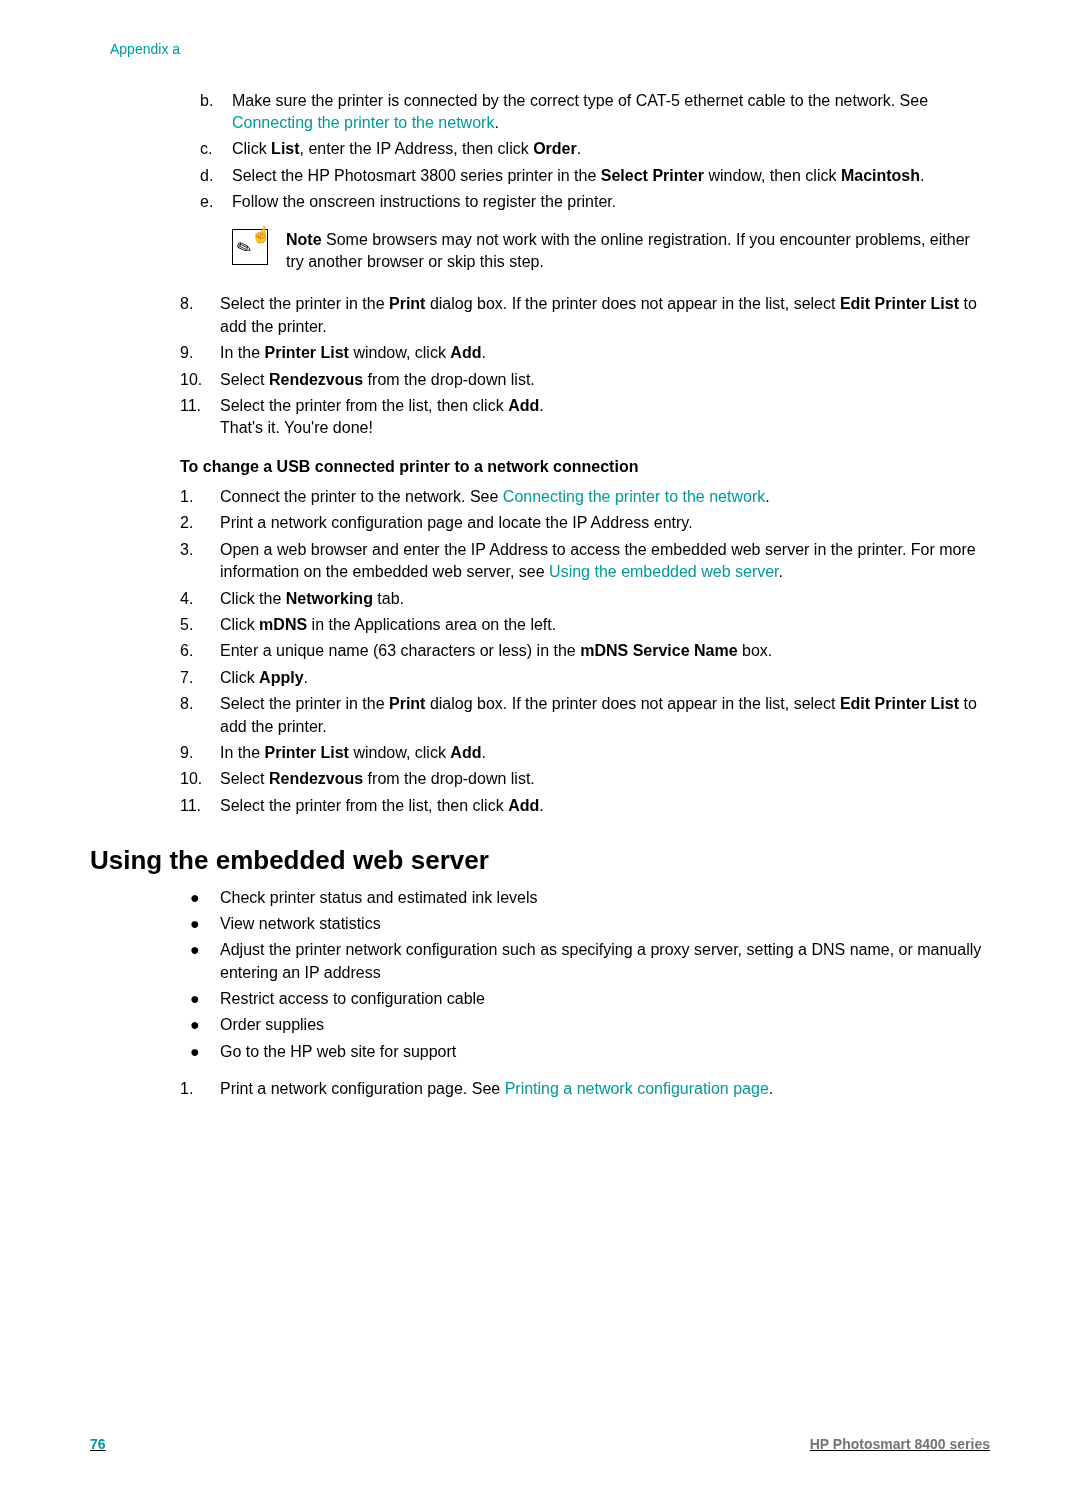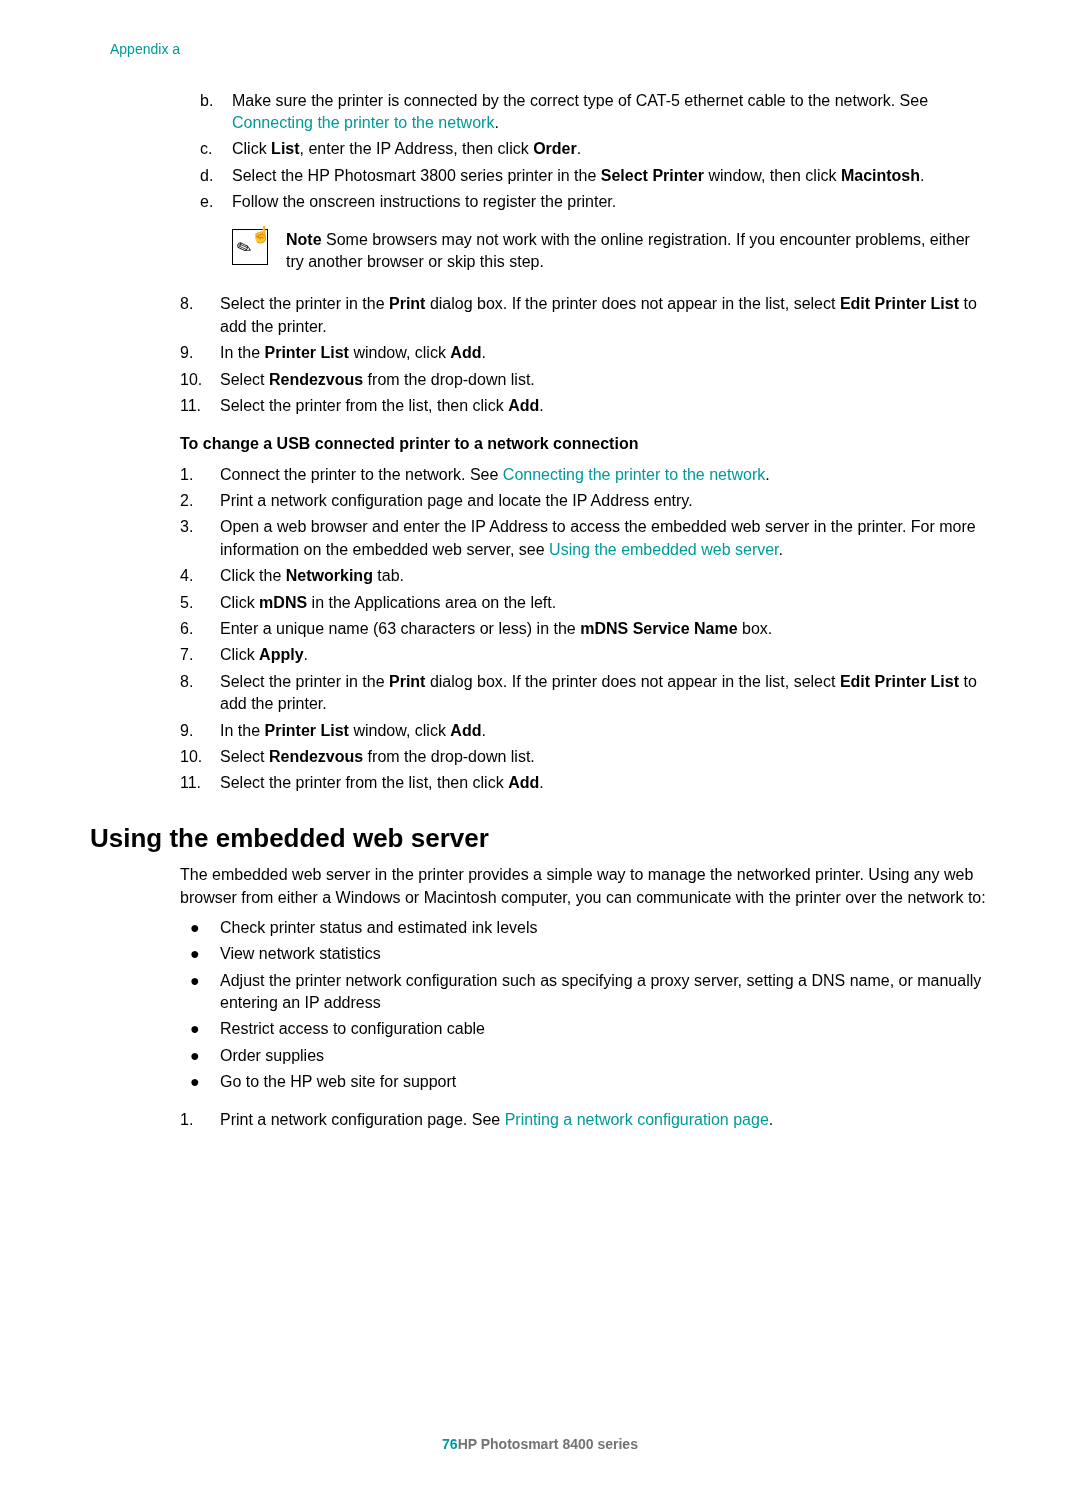--- a/index.html
+++ b/index.html
@@ -106,22 +106,23 @@
       flex-shrink: 0;
       text-align: left;
       padding-left: 10px;
     }
     .footer {
       position: absolute;
       bottom: 40px;
       left: 90px;
       right: 90px;
       display: flex;
-      justify-content: center;
+      justify-content: space-between;
       font-size: 14px;
+      text-decoration: underline;
     }
     .page-num {
       color: #009999;
       font-weight: bold;
     }
     .series {
       color: #737373;
       font-weight: bold;
     }
     .inline-text { display: inline; }
@@ -184,20 +185,21 @@
     <div class="num-list-item">
       <div class="num-marker">10.</div>
       <div class="item-content">
         <span class="inline-text">Select </span><span class="bold inline-text">Rendezvous</span><span class="inline-text"> from the drop-down list.</span>
       </div>
     </div>
     <div class="num-list-item">
       <div class="num-marker">11.</div>
       <div class="item-content">
         <span class="inline-text">Select the printer from the list, then click </span><span class="bold inline-text">Add</span><span class="inline-text">.</span>
+        <div>That's it. You're done!</div>
       </div>
     </div>
   </div>
 
   <div class="section-heading">To change a USB connected printer to a network connection</div>
   <div>
     <div class="num-list-item">
       <div class="num-marker">1.</div>
       <div class="item-content">
         <span class="inline-text">Connect the printer to the network. See </span><span class="link inline-text">Connecting the printer to the network</span><span class="inline-text">.</span>
@@ -257,21 +259,20 @@
     </div>
     <div class="num-list-item">
       <div class="num-marker">11.</div>
       <div class="item-content">
         <span class="inline-text">Select the printer from the list, then click </span><span class="bold inline-text">Add</span><span class="inline-text">.</span>
       </div>
     </div>
   </div>
 
   <h2>Using the embedded web server</h2>
-  <div class="intro-text">The embedded web server in the printer provides a simple way to manage the networked printer. Using any web browser from either a Windows or Macintosh computer, you can communicate with the printer over the network to:</div>
   <div class="bullet-list">
     <div class="bullet-item">
         <div class="bullet-marker">●</div>
         <div class="item-content">Check printer status and estimated ink levels</div>
       </div>
     <div class="bullet-item">
         <div class="bullet-marker">●</div>
         <div class="item-content">View network statistics</div>
       </div>
     <div class="bullet-item">

